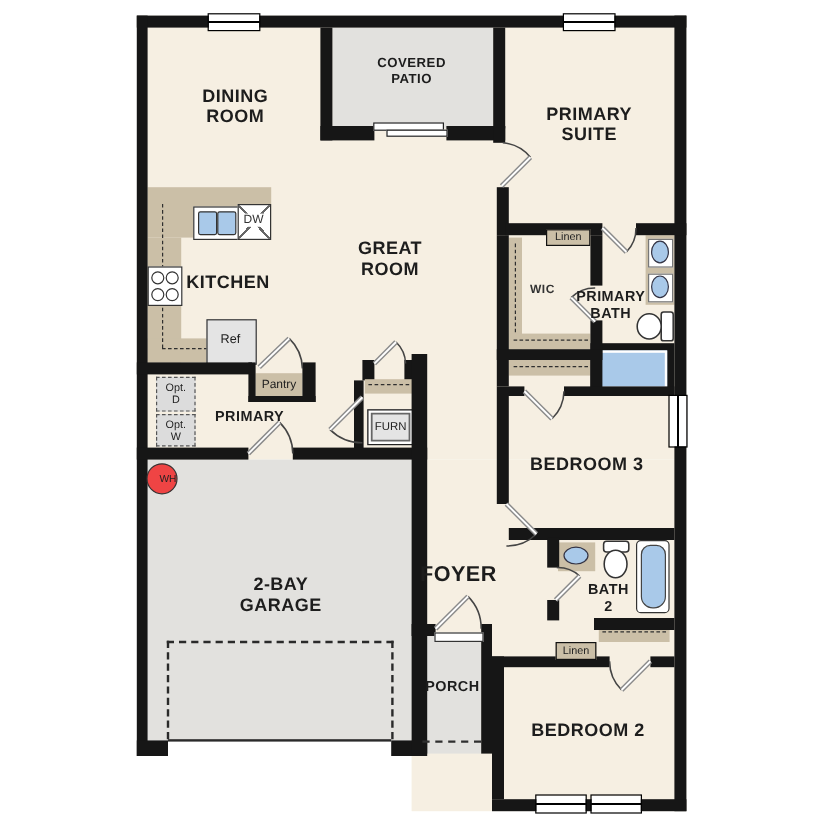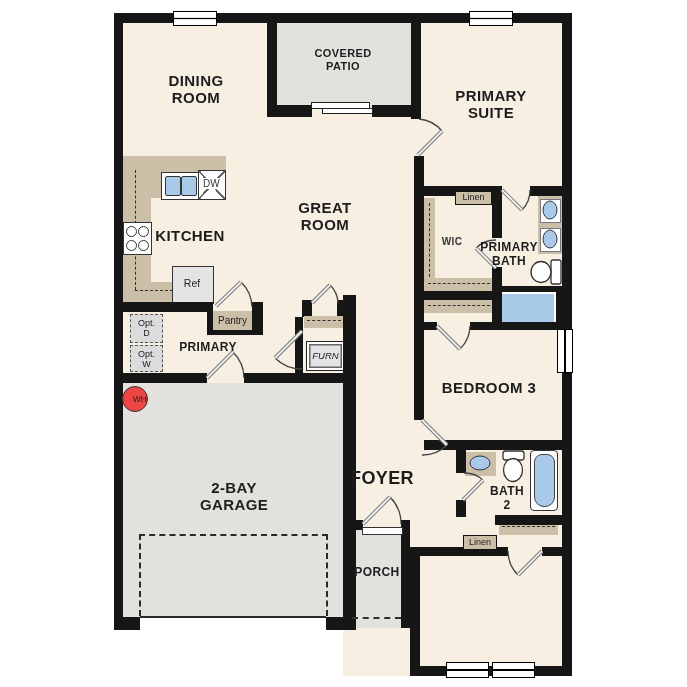--- a/index.html
+++ b/index.html
@@ -70,21 +70,21 @@
   <div class="sm" style="left:213px;top:316px;width:39px;font-size:10px;">Pantry</div>
   <div class="w" style="left:207px;top:302px;width:6px;height:33px;"></div>
   <div class="w" style="left:252px;top:302px;width:11px;height:33px;"></div>
   <div class="w" style="left:207px;top:330px;width:56px;height:5px;"></div>
 
   <div class="w" style="left:302px;top:300px;width:10px;height:17px;"></div>
   <div class="w" style="left:337px;top:300px;width:11px;height:17px;"></div>
   <div class="tan" style="left:304px;top:316px;width:40px;height:12px;"></div>
   <div class="dash-h" style="left:307px;top:320px;width:34px;"></div>
   <div class="w" style="left:295px;top:317px;width:8px;height:60px;"></div>
-  <div class="furn" style="left:306px;top:341px;width:37px;height:28px;font-style:italic;">
+  <div class="furn" style="left:306px;top:341px;width:37px;height:28px;">
       <div style="margin-top:8px;">FURN</div>
     </div>
 
   <div class="optbox" style="left:130px;top:314px;width:33px;height:29px;">
     <span>Opt.</span><br>
     <span>D</span>
   </div>
   <div class="optbox" style="left:130px;top:345px;width:33px;height:27px;">
     <span>Opt.</span><br>
     <span>W</span>
@@ -263,14 +263,15 @@
     <div>2-BAY</div>
     <div>GARAGE</div>
   </div>
   <div class="lbl" style="left:332px;top:468px;width:100px;font-size:18px;">FOYER</div>
   <div class="lbl" style="left:429px;top:379px;width:120px;font-size:15px;">BEDROOM 3</div>
   <div class="lbl" style="left:467px;top:485px;width:80px;font-size:12px;">
     <div>BATH</div>
     <div>2</div>
   </div>
   <div class="lbl" style="left:332px;top:566px;width:90px;font-size:12px;">PORCH</div>
+  <div class="lbl" style="left:430px;top:600px;width:120px;font-size:15px;">BEDROOM 2</div>
 
 </div>
 
 </body></html>

